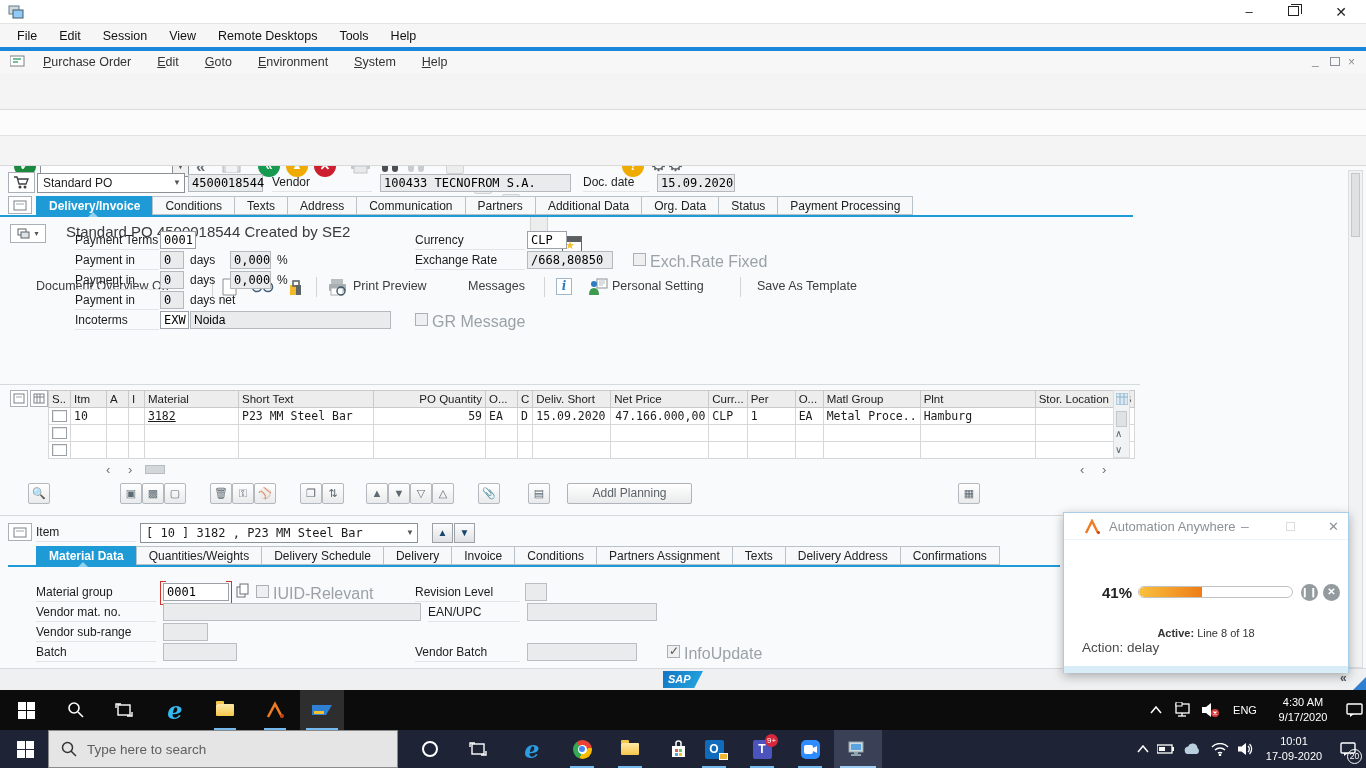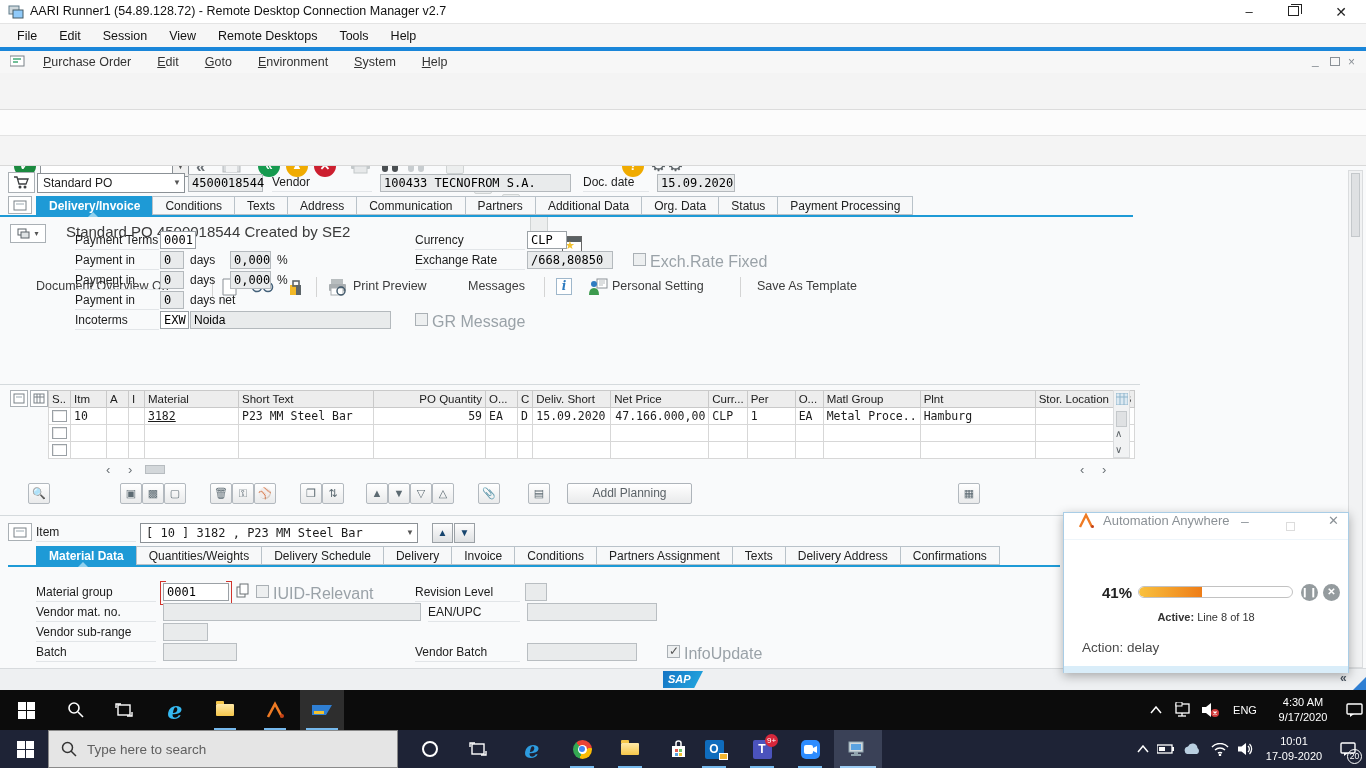--- a/index.html
+++ b/index.html
@@ -63,21 +63,21 @@
           text-align:center;line-height:18px;font-size:10px;color:#17456e}
   .focusfld:before,.focusfld:after{content:"";position:absolute;top:-3px;width:5px;height:22px}
   .focusfld:before{left:-4px;border-left:1px solid #d0342c;border-top:1px solid #d0342c;border-bottom:1px solid #d0342c}
   .focusfld:after{right:-4px;border-right:1px solid #d0342c;border-top:1px solid #d0342c;border-bottom:1px solid #d0342c}
   
   .vscroll{position:absolute;background:#f1f2f3;border:1px solid #dadcde}
   .thumb{background:#dfe1e3;border:1px solid #c4c8cb}
   
   #aapopup{position:absolute;left:1063px;top:512px;width:286px;height:161px;background:#fff;
            border:1px solid #a9cde6;box-shadow:0 3px 10px rgba(0,0,0,.3);z-index:40}
-  #aapopup .ttl{height:26px;display:flex;padding:0 14px;background:#fff}
+  #aapopup .ttl{height:26px;display:flex;align-items:center;padding:0 20px;background:#fff}
   #aaprogress{position:relative;width:155px;height:12px;border:1px solid #c2c2c2;border-radius:7px;background:#fff;overflow:hidden}
   #aaprogress .fill{height:100%;background:linear-gradient(90deg,#f9c13e,#ee7d18);border-radius:7px 0 0 7px}
   .circbtn{width:17px;height:17px;border-radius:50%;background:#949b9e;color:#fff;text-align:center;
            line-height:16px;font-size:9px;font-weight:bold}
   
   #rtaskbar{left:0;top:690px;width:1366px;height:40px;background:#0c0c0c;z-index:50}
   #htaskbar{left:0;top:730px;width:1366px;height:38px;background:#1e2336;z-index:50}
   .tbslot{position:absolute;top:0;height:100%;display:flex;align-items:center;justify-content:center}
   .openline{position:absolute;bottom:0;left:6px;right:6px;height:2px;background:#76b9ed}
   .traytxt{color:#fff;font-size:11px}
@@ -90,21 +90,20 @@
 </head>
 <body>
 
 <div id="screen">
 
   <div class="abs" id="titlebar">
     <svg class="abs" style="left:8px;top:4px" width="16" height="16">
       <rect x="1" y="2" width="10" height="8" fill="#cfd8dc" stroke="#607d8b"></rect>
       <rect x="5" y="6" width="10" height="8" fill="#90caf9" stroke="#455a64"></rect>
     </svg>
-    <div class="abs" style="left:30px;top:4px;font-size:12.5px;color:#111">AARI Runner1 (54.89.128.72) - Remote Desktop Connection Manager v2.7</div>
     <div class="abs wbtn" style="left:1242px;top:4px">–</div>
     <div class="abs" style="left:1288px;top:6px;width:11px;height:10px;border:1px solid #222;background:#fff">
       <div style="position:absolute;left:2px;top:-3px;width:11px;height:10px;border:1px solid #222;border-bottom:none;border-left:none"></div>
     </div>
     <div class="abs wbtn" style="left:1334px;top:4px;font-size:14px">✕</div>
   </div>
 
   <div class="abs" id="menubar">
     <span class="mi">File</span>
     <span class="mi">Edit</span>
@@ -537,21 +536,21 @@
       <span style="position:absolute;left:222px;top:9px;width:9px;height:9px;border:1px solid #dcdcdc"></span>
       <span style="position:absolute;left:264px;color:#8b9196;font-size:13px">✕</span>
     </div>
     <div style="position:relative;height:127px;border-top:1px solid #eef5fa">
       <span style="position:absolute;left:38px;top:44px;font-size:15px;font-weight:bold;color:#222">41%</span>
       <div id="aaprogress" style="position:absolute;left:74px;top:46px">
         <div class="fill" style="width: 41%;"></div>
       </div>
       <div class="circbtn" style="position:absolute;left:237px;top:44px;letter-spacing:1px">❙❙</div>
       <div class="circbtn" style="position:absolute;left:259px;top:44px;font-size:10px">✕</div>
-      <div style="position:absolute;left:0;top:71px;width:100%;text-align:center;font-size:11px;color:#333">
+      <div style="position:absolute;left:0;top:87px;width:100%;text-align:center;font-size:11px;color:#333">
         <b>Active:</b>
         <span>Line 8 of 18</span>
       </div>
       <div style="position:absolute;left:18px;top:100px;font-size:13.5px;color:#4a4a4a">Action: delay</div>
     </div>
     <div style="height:7px;background:#d9edf9"></div>
   </div>
 
   <div class="abs" id="rtaskbar">
     <div class="tbslot" style="left:10px;width:32px">

